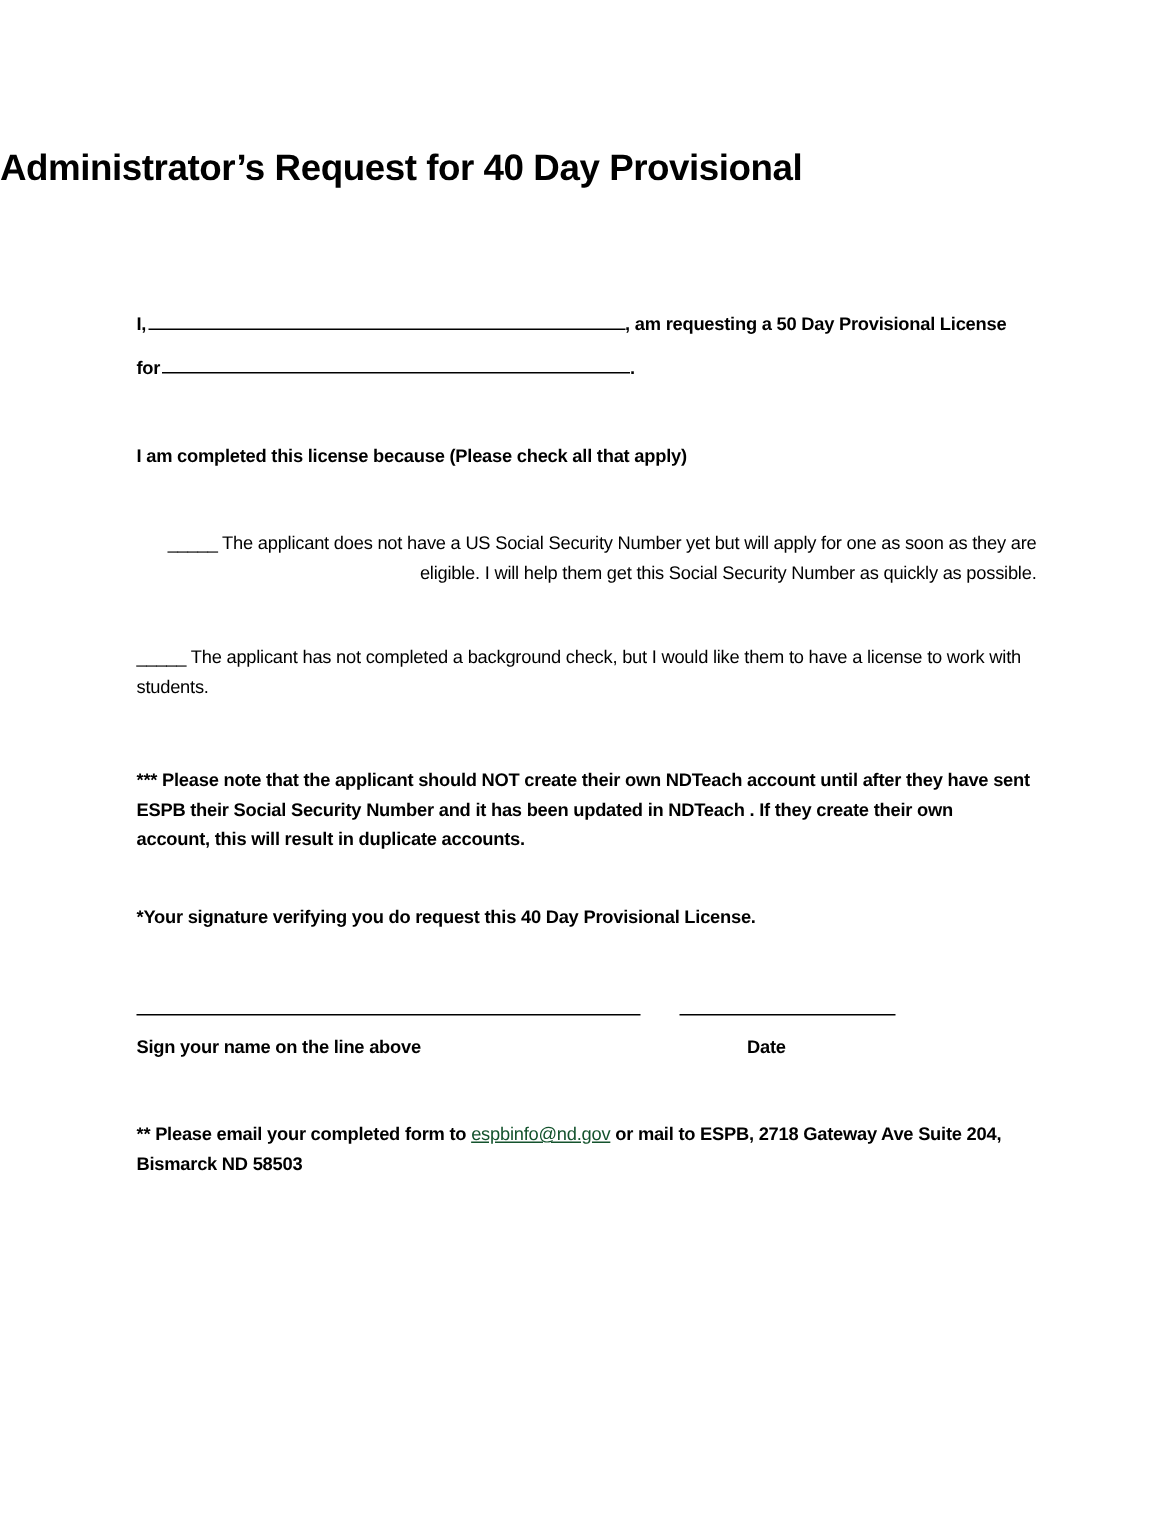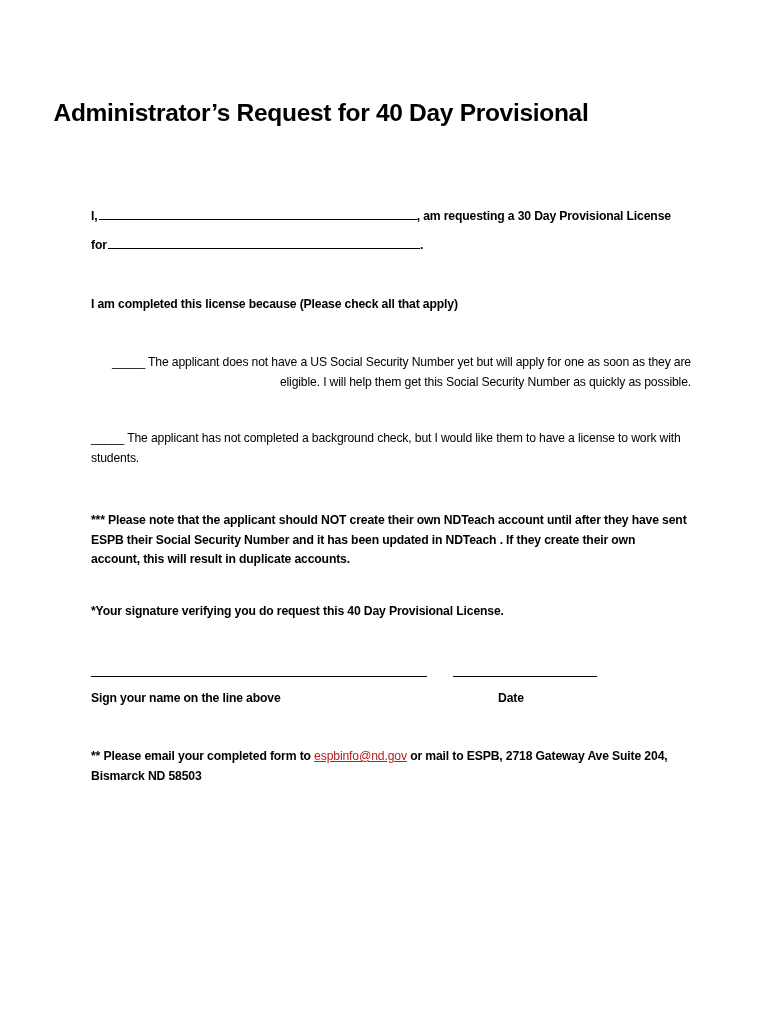--- a/index.html
+++ b/index.html
@@ -19,21 +19,21 @@
       position: absolute;
       left: 0; top: 0;
       width: 770px; height: 1024px;
       background: #ffffff;
     }
     .title {
       position: absolute;
       left: 0;
       width: 642px;
       top: 93px;
-      text-align: center;
+      text-align: left;
       font-family: "Liberation Sans", sans-serif;
       font-weight: bold;
       font-size: 24.5px;
       line-height: 40px;
       letter-spacing: -0.3px;
     }
     .line {
       position: absolute;
       left: 91px;
       font-size: 12.2px;
@@ -56,37 +56,37 @@
       height: 11px;
       vertical-align: baseline;
     }
     .sigline {
       position: absolute;
       top: 676px;
       height: 0;
       border-bottom: 1px solid #000;
     }
     .link {
-      color: #b91c1c;
+      color: #14532d;
       text-decoration: underline;
       font-weight: normal;
     }
   </style>
 </head>
 <body>
 
 <div class="page">
 
   <div class="title">
     <div>Administrator’s Request for 40 Day Provisional</div>
   </div>
 
   <div class="line bold" style="top:207px;">
     <span>I,</span>
-    <span class="blank" style="width:318px;margin-left:-2px;"></span><span>, am requesting a 30 Day Provisional License</span>
+    <span class="blank" style="width:318px;margin-left:-2px;"></span><span>, am requesting a 50 Day Provisional License</span>
   </div>
 
   <div class="line bold" style="top:236px;">
     <span>for</span>
     <span class="blank" style="width:312px;margin-left:-2px;"></span><span>.</span>
   </div>
 
   <div class="line bold" style="top:295px;">I am completed this license because (Please check all that apply)</div>
 
   <div class="para" style="top:353px;text-align:right;">

